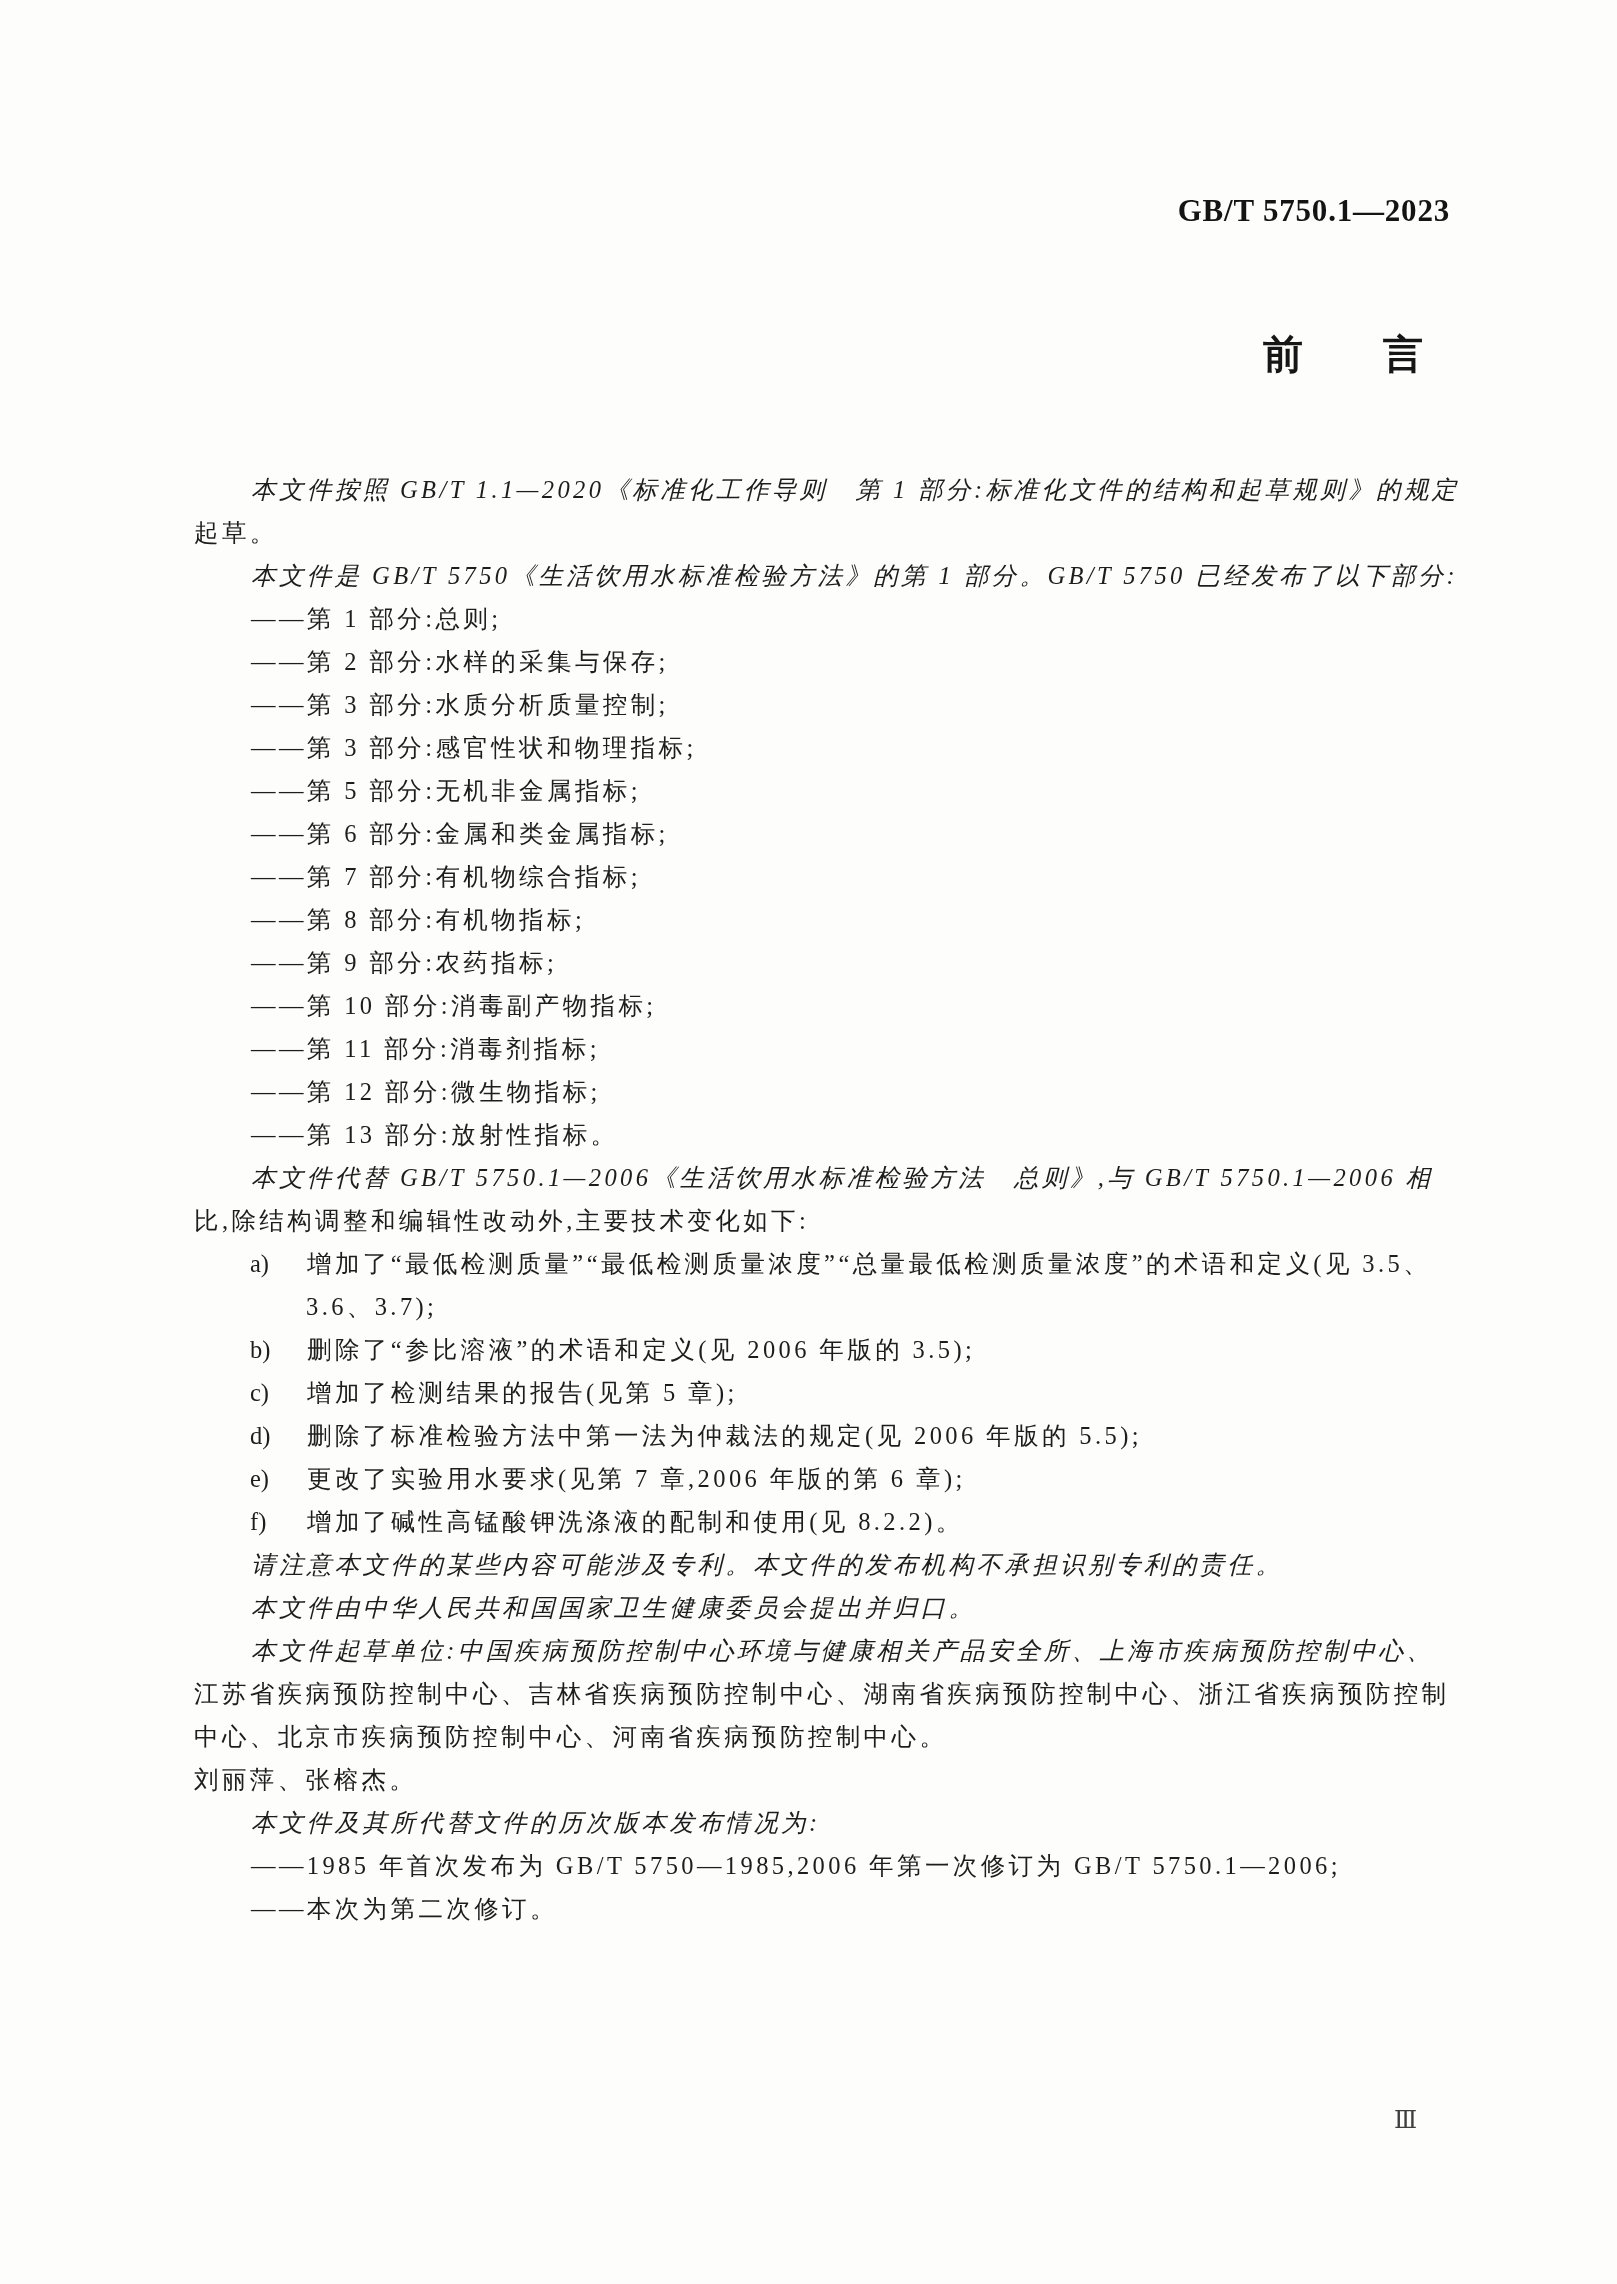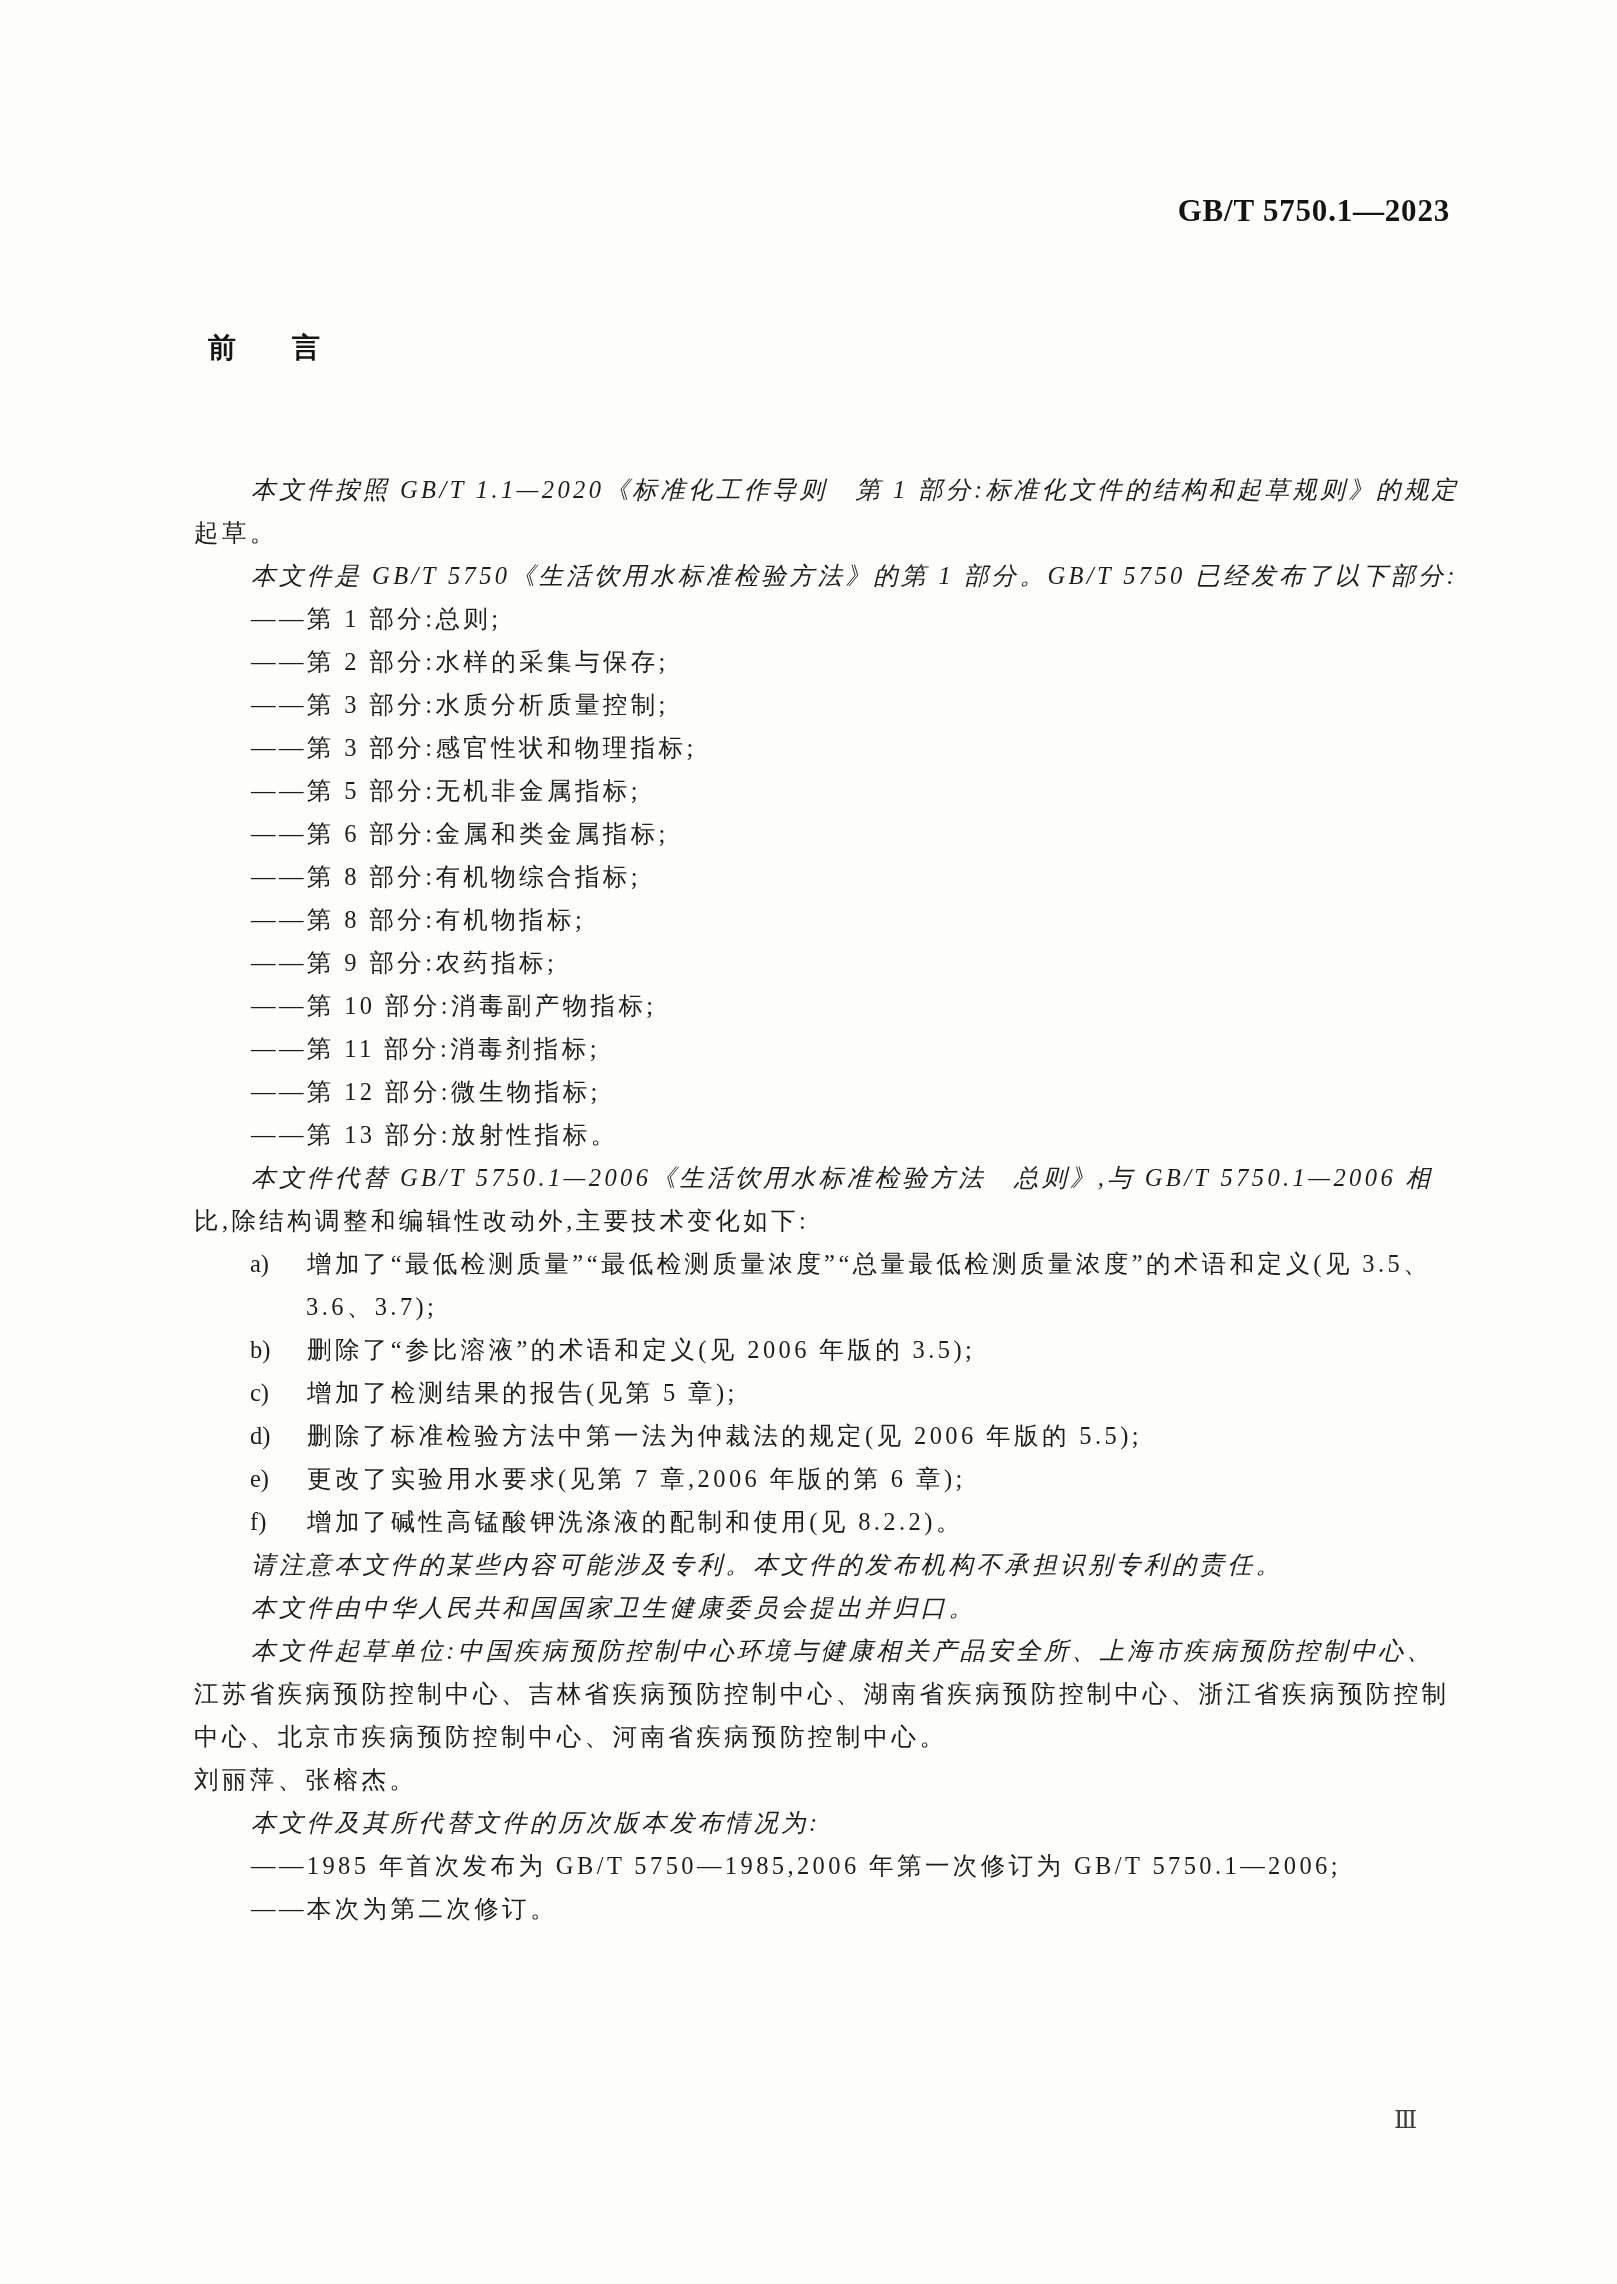--- a/index.html
+++ b/index.html
@@ -15,25 +15,25 @@
   .std-code {
     position:absolute;
     top:193px; right:168px;
     font-size:31px; font-weight:bold;
     letter-spacing:0.8px;
     color:#141414;
     white-space:nowrap;
   }
   .doc-title {
     position:absolute;
-    top:334px; left:208px; width:1229px;
-    text-align:left;
+    top:334px; left:194px; width:1229px;
+    text-align:right;
     font-family:"DejaVu Sans","Liberation Sans",sans-serif;
     font-weight:bold;
-    font-size:28px; line-height:1;
+    font-size:40px; line-height:1;
     color:#161616;
     white-space:nowrap;
   }
   .body-text {
     position:absolute;
     top:468px; left:194px; width:1229px;
     font-size:24.5px; line-height:43px;
     letter-spacing:3.4px;
     color:#1d1d1d;
   }
@@ -67,21 +67,21 @@
   <div class="body-text">
     <div class="ln indent"><span>本文件按照 GB/T 1.1—2020《标准化工作导则　第 1 部分:标准化文件的结构和起草规则》的规定</span></div>
     <div class="ln flush"><span>起草。</span></div>
     <div class="ln indent"><span>本文件是 GB/T 5750《生活饮用水标准检验方法》的第 1 部分。GB/T 5750 已经发布了以下部分:</span></div>
     <div class="ln dash"><span>——第 1 部分:总则;</span></div>
     <div class="ln dash"><span>——第 2 部分:水样的采集与保存;</span></div>
     <div class="ln dash"><span>——第 3 部分:水质分析质量控制;</span></div>
     <div class="ln dash"><span>——第 3 部分:感官性状和物理指标;</span></div>
     <div class="ln dash"><span>——第 5 部分:无机非金属指标;</span></div>
     <div class="ln dash"><span>——第 6 部分:金属和类金属指标;</span></div>
-    <div class="ln dash"><span>——第 8 部分:有机物综合指标;</span></div>
+    <div class="ln dash"><span>——第 7 部分:有机物综合指标;</span></div>
     <div class="ln dash"><span>——第 8 部分:有机物指标;</span></div>
     <div class="ln dash"><span>——第 9 部分:农药指标;</span></div>
     <div class="ln dash"><span>——第 10 部分:消毒副产物指标;</span></div>
     <div class="ln dash"><span>——第 11 部分:消毒剂指标;</span></div>
     <div class="ln dash"><span>——第 12 部分:微生物指标;</span></div>
     <div class="ln dash"><span>——第 13 部分:放射性指标。</span></div>
     <div class="ln indent"><span>本文件代替 GB/T 5750.1—2006《生活饮用水标准检验方法　总则》,与 GB/T 5750.1—2006 相</span></div>
     <div class="ln flush"><span>比,除结构调整和编辑性改动外,主要技术变化如下:</span></div>
     <div class="ln item"><span class="lbl">a)</span><span>增加了“最低检测质量”“最低检测质量浓度”“总量最低检测质量浓度”的术语和定义(见 3.5、</span></div>
     <div class="ln cont"><span>3.6、3.7);</span></div>

